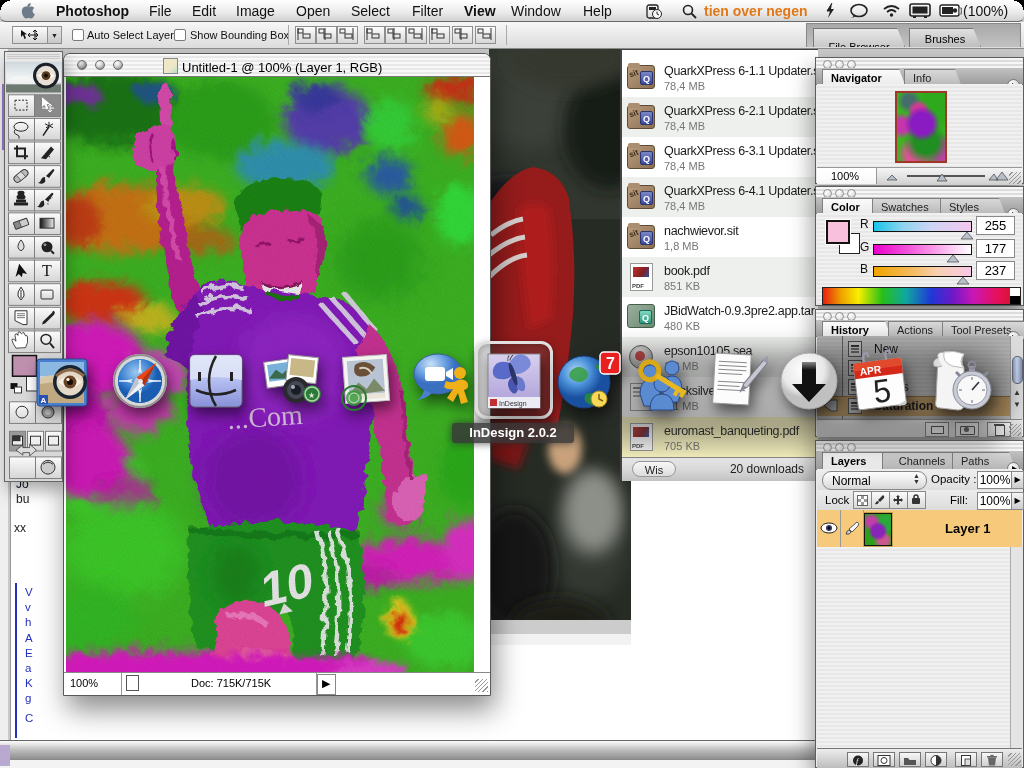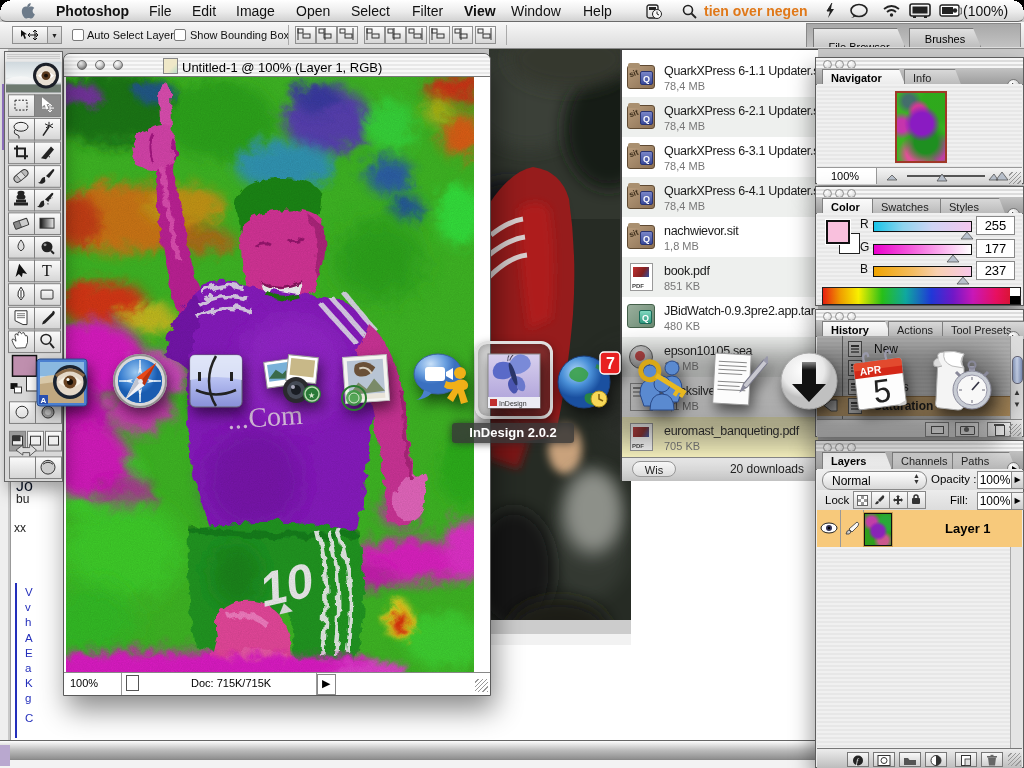--- a/index.html
+++ b/index.html
@@ -66,21 +66,21 @@
 <body>
 <div id="screen">
 
 <div class="abs" id="mailwin" style="left:10px;top:470px;width:806px;height:273px;background:#fff;border:1px solid #999;border-right:none;z-index:5;"></div>
 <div class="abs" style="left:0px;top:48px;width:8px;height:700px;background:#efefef;z-index:4;"></div>
 <div class="abs" style="left:2px;top:84px;width:4px;height:66px;background:#9b7bd0;z-index:4;"></div>
 <div class="abs" style="left:0px;top:740px;width:1024px;height:20px;background:linear-gradient(#fdfdfd,#bdbdbd 45%,#8f8f8f 90%,#787878);border-top:1px solid #666;z-index:6;"></div>
 <div class="abs" style="left:0px;top:760px;width:1024px;height:8px;background:#f3f3f3;z-index:6;"></div>
 <div class="abs" style="left:0px;top:745px;width:10px;height:21px;background:#b9a8cf;z-index:7;"></div>
 
-<div class="t" style="left:16px;top:477px;font-size:16px;color:#0f172a;z-index:6;">Jo</div>
+<div class="t" style="left:16px;top:477px;font-size:12px;color:#0f172a;z-index:6;">Jo</div>
 <div class="t" style="left:16px;top:492px;font-size:12px;color:#222;z-index:6;">bu</div>
 <div class="t" style="left:14px;top:521px;font-size:12px;color:#222;z-index:6;">xx</div>
 <div class="abs" style="left:15px;top:583px;width:2px;height:155px;background:#2530bb;z-index:6;"></div>
 <div class="t" style="left:25px;top:585px;font-size:11.5px;line-height:15.2px;color:#2530bb;z-index:6;">V<br>v<br>h<br>A<br>E<br>a<br>K<br>g</div>
 <div class="t" style="left:25px;top:712px;font-size:11.5px;color:#2530bb;z-index:6;">C</div>
 
 <div class="abs" id="bayern" style="left:489px;top:49px;width:142px;height:596px;z-index:10;overflow:hidden;"><svg width="142" height="596" viewBox="0 0 142 596">
         <defs>
           <filter id="bb" x="-30%" y="-30%" width="160%" height="160%">
             <feGaussianBlur stdDeviation="8"></feGaussianBlur>
@@ -643,21 +643,21 @@
 </div>
       </div>
 <div class="pal" style="top:440px;height:328px;">
 <div class="tstrip">
           <div class="c3" style="left:7px;"></div>
           <div class="c3" style="left:19px;"></div>
           <div class="c3" style="left:31px;"></div>
         </div>
 <div class="tabbar" style="height:18px;">
           <div class="tab active" style="left:6px;width:52px;">Layers</div>
-          <div class="tab" style="left:76px;width:62px;">Channels</div>
+          <div class="tab" style="left:66px;width:62px;text-align:center;">Channels</div>
           <div class="tab" style="left:136px;width:46px;">Paths</div>
           <div class="palmenu"></div>
         </div>
 <div class="abs" style="left:1px;top:28px;width:205px;height:21px;background:linear-gradient(#f0f0f0,#dedede);border-bottom:1px solid #aaa;">
 <div class="abs" style="left:5px;top:2px;width:103px;height:17px;border:1px solid #888;border-radius:9px;background:linear-gradient(#fff,#d8d8d8);">
             <div class="abs" style="left:9px;top:2px;font-size:12px;color:#000;">Normal</div>
             <div class="abs" style="right:3px;top:1px;width:13px;height:13px;font-size:7px;color:#333;line-height:6px;text-align:center;">▲<br>▼</div>
           </div>
 <div class="abs" style="left:114px;top:4px;font-size:11.5px;color:#000;">Opacity :</div>
 <div class="abs" style="left:160px;top:2px;width:34px;height:16px;background:#fff;border:1px solid #888;font-size:12px;text-align:center;line-height:16px;">100%</div>

